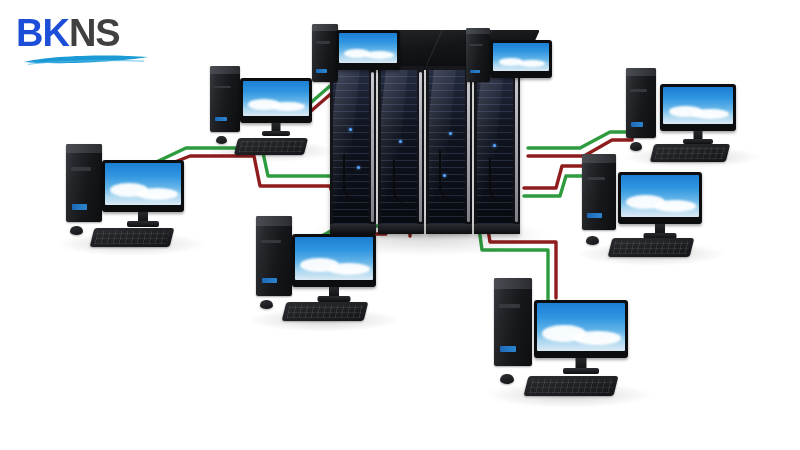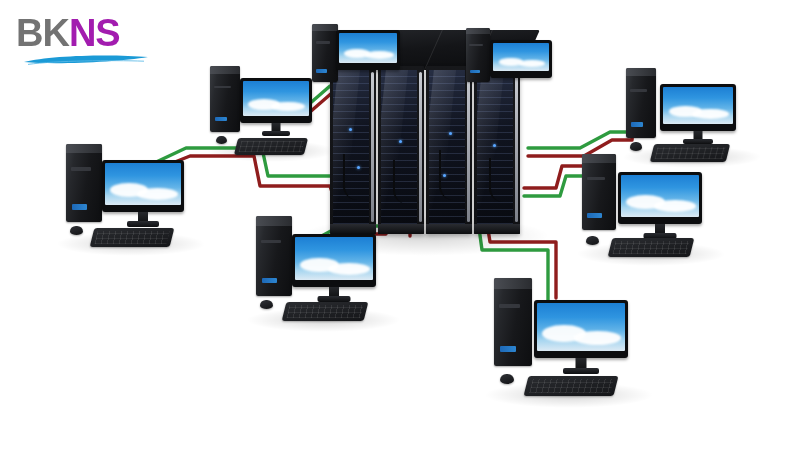--- a/index.html
+++ b/index.html
@@ -2,22 +2,22 @@
 <html><head>
 <meta charset="utf-8">
 <style>
   html,body{margin:0;padding:0;background:#fff;}
   body{width:800px;height:450px;overflow:hidden;font-family:"Liberation Sans",sans-serif;}
   #stage{position:relative;width:800px;height:450px;background:#ffffff;overflow:hidden;}
 
   
   #logo{position:absolute;left:16px;top:14px;width:160px;height:56px;}
   #logo .wordmark{font-family:"Liberation Sans",sans-serif;font-weight:bold;font-size:38px;letter-spacing:-1px;line-height:38px;white-space:nowrap;}
-  #logo .bk{color:#737373;}
-  #logo .ns{color:#a21caf;}
+  #logo .bk{color:#1d4ed8;}
+  #logo .ns{color:#404040;}
   #logo .swoosh{position:absolute;left:6px;top:40px;width:128px;height:12px;}
 
   
   #cables{position:absolute;left:0;top:0;width:800px;height:450px;}
   #rack-layer{position:absolute;left:0;top:0;width:800px;height:450px;}
   #ws-layer{position:absolute;left:0;top:0;width:800px;height:450px;}
 
   
   .ws{position:absolute;width:0;height:0;}
   .tower{position:absolute;border-radius:2px;

